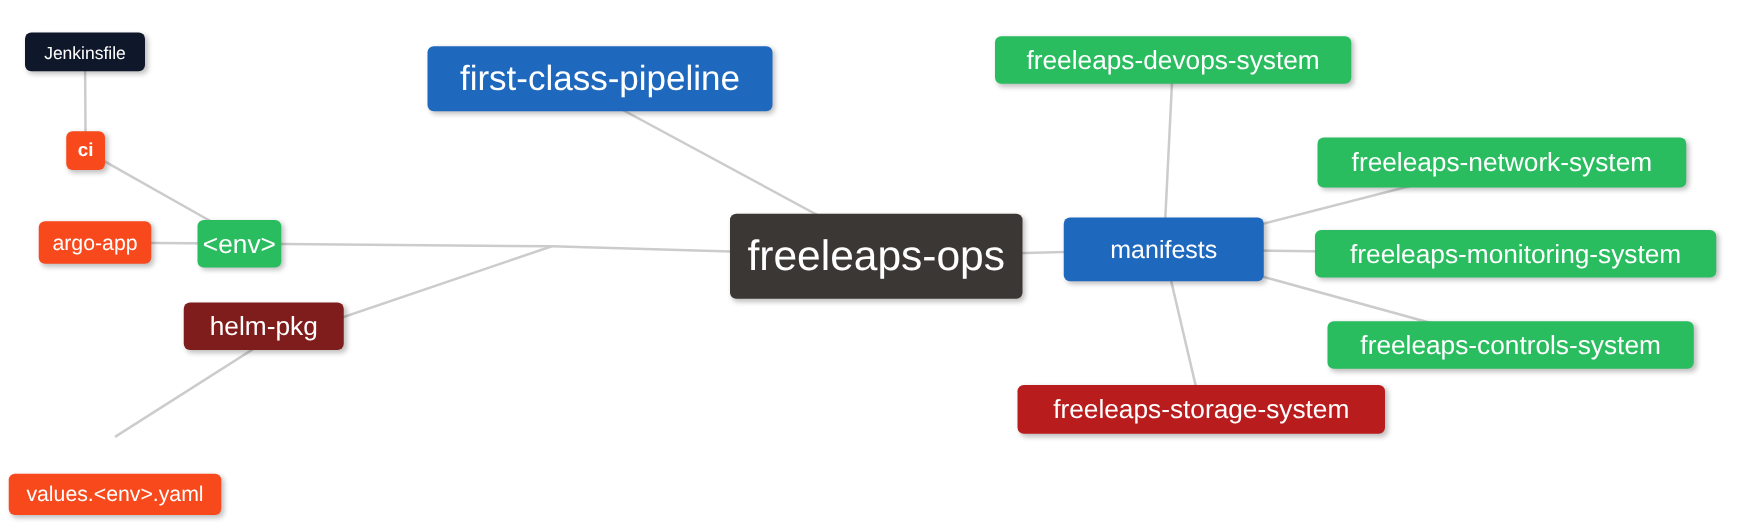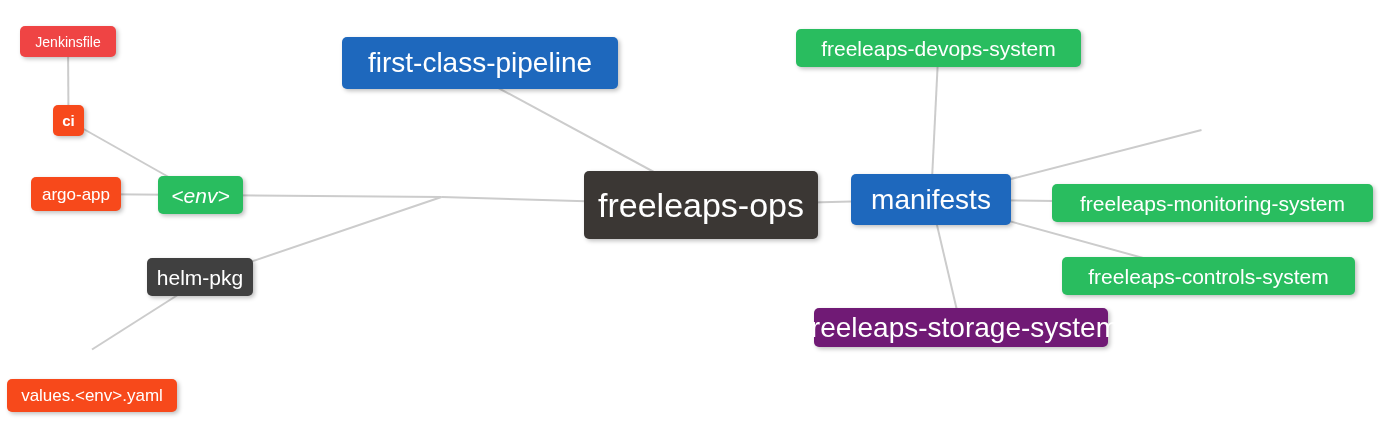--- a/index.html
+++ b/index.html
@@ -54,24 +54,25 @@
       <line x1="441.5" y1="197" x2="715" y2="205" stroke="#cccccc" stroke-width="2"></line>
       <line x1="715" y1="205" x2="931" y2="199.5" stroke="#cccccc" stroke-width="2"></line>
       <line x1="931" y1="199.5" x2="938.5" y2="48" stroke="#cccccc" stroke-width="2"></line>
       <line x1="931" y1="199.5" x2="1201.5" y2="130" stroke="#cccccc" stroke-width="2"></line>
       <line x1="931" y1="199.5" x2="1212.5" y2="203" stroke="#cccccc" stroke-width="2"></line>
       <line x1="931" y1="199.5" x2="1208.5" y2="276" stroke="#cccccc" stroke-width="2"></line>
       <line x1="931" y1="199.5" x2="961" y2="327.5" stroke="#cccccc" stroke-width="2"></line>
     </svg>
 <div class="node" style="left: 584px; top: 171px; width: 234px; height: 68px; font-size: 34px; background: rgb(59, 55, 52); color: rgb(255, 255, 255);">freeleaps-ops</div>
     <div class="node" style="left: 314px; top: 37px; width: 276px; height: 52px; font-size: 28px; background: rgb(30, 104, 189); color: rgb(255, 255, 255); margin-left: 28px;">first-class-pipeline</div>
-    <div class="node" style="left: 851px; top: 174px; width: 160px; height: 51px; font-size: 28px; background: rgb(30, 104, 189); color: rgb(255, 255, 255);">manifests</div>
-    <div class="node" style="left: 158px; top: 176px; width: 85px; height: 38px; font-size: 21px; background: rgb(41, 189, 95); color: rgb(255, 255, 255); font-style: italic;">&lt;env&gt;</div>
-    <div class="node" style="left: 147px; top: 258px; width: 106px; height: 38px; font-size: 21px; background: #404040; color: rgb(255, 255, 255);">helm-pkg</div>
+    <div class="node" style="left: 851px; top: 174px; width: 160px; height: 51px; font-size: 20px; background: rgb(30, 104, 189); color: rgb(255, 255, 255);">manifests</div>
+    <div class="node" style="left: 158px; top: 176px; width: 67px; height: 38px; font-size: 21px; background: rgb(41, 189, 95); color: rgb(255, 255, 255);">&lt;env&gt;</div>
+    <div class="node" style="left: 147px; top: 242px; width: 128px; height: 38px; font-size: 21px; background: #7f1d1d; color: rgb(255, 255, 255);">helm-pkg</div>
     <div class="node" style="left: 796px; top: 29px; width: 285px; height: 38px; font-size: 21px; background: rgb(41, 189, 95); color: rgb(255, 255, 255);">freeleaps-devops-system</div>
+    <div class="node" style="left: 1054px; top: 110px; width: 295px; height: 40px; font-size: 21px; background: rgb(41, 189, 95); color: rgb(255, 255, 255);">freeleaps-network-system</div>
     <div class="node" style="left: 1052px; top: 184px; width: 321px; height: 38px; font-size: 21px; background: rgb(41, 189, 95); color: rgb(255, 255, 255);">freeleaps-monitoring-system</div>
     <div class="node" style="left: 1062px; top: 257px; width: 293px; height: 38px; font-size: 21px; background: rgb(41, 189, 95); color: rgb(255, 255, 255);">freeleaps-controls-system</div>
-    <div class="node" style="left: 814px; top: 308px; width: 294px; height: 39px; font-size: 28px; background: #701a75; color: rgb(255, 255, 255);">freeleaps-storage-system</div>
+    <div class="node" style="left: 814px; top: 308px; width: 294px; height: 39px; font-size: 21px; background: #b91c1c; color: rgb(255, 255, 255);">freeleaps-storage-system</div>
     <div class="node bold" style="left: 53px; top: 105px; width: 31px; height: 31px; font-size: 15px; background: rgb(247, 73, 27); color: rgb(255, 255, 255);">ci</div>
     <div class="node" style="left: 31px; top: 177px; width: 90px; height: 34px; font-size: 17px; background: rgb(247, 73, 27); color: rgb(255, 255, 255);">argo-app</div>
     <div class="node" style="left: 7px; top: 333px; width: 170px; height: 33px; font-size: 17px; background: rgb(247, 73, 27); color: rgb(255, 255, 255); margin-top: 46px;">values.&lt;env&gt;.yaml</div>
-    <div class="node" style="left: 20px; top: 26px; width: 96px; height: 31px; font-size: 14px; background: #ef4444; color: rgb(255, 255, 255);">Jenkinsfile</div>
+    <div class="node" style="left: 20px; top: 26px; width: 96px; height: 31px; font-size: 14px; background: #0f172a; color: rgb(255, 255, 255);">Jenkinsfile</div>
   </div>
 
 </body></html>

